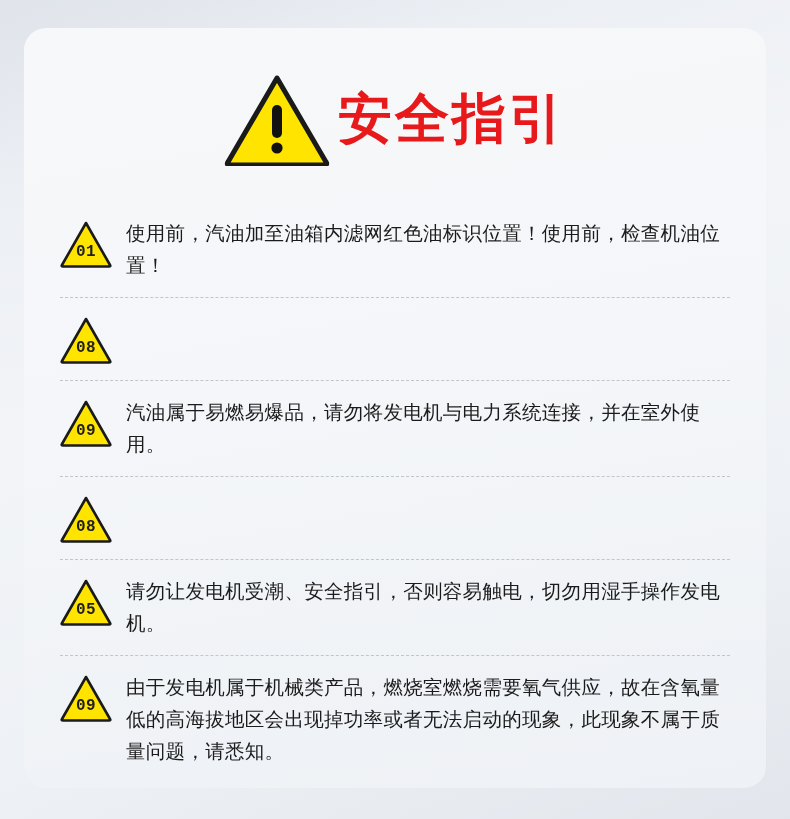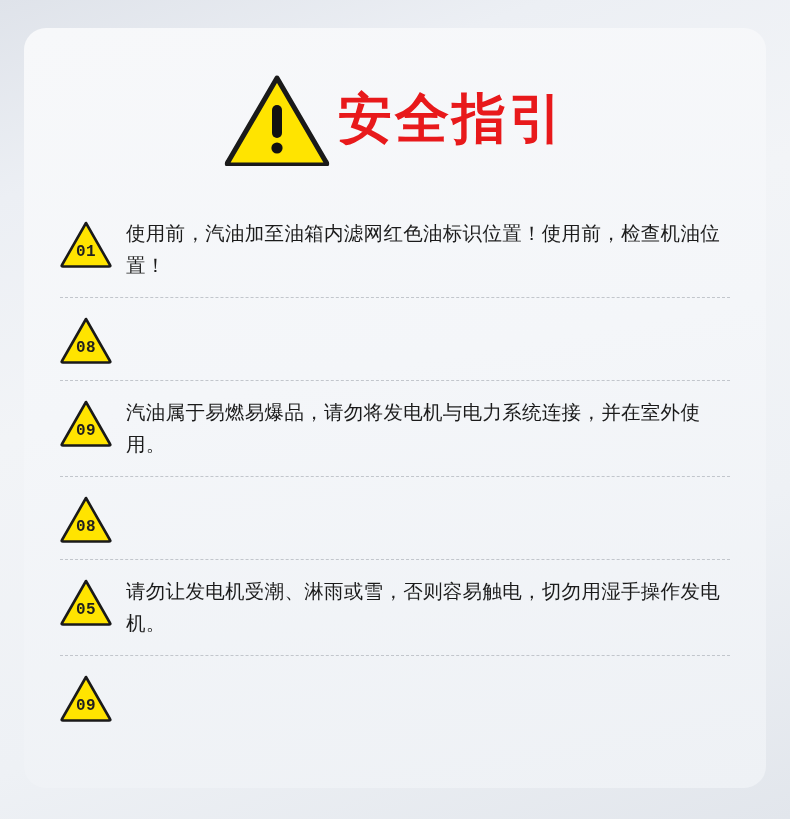--- a/index.html
+++ b/index.html
@@ -158,27 +158,28 @@
         </div>
       </div>
 
       <div class="item">
         <div class="badge">
           <svg viewBox="0 0 52 48" xmlns="http://www.w3.org/2000/svg">
             <path d="M26 3 L50 45 Q51 46.5 49 46.5 L3 46.5 Q1 46.5 2 45 Z" fill="#ffe400" stroke="#1a1a1a" stroke-width="2.6" stroke-linejoin="round"></path>
           </svg>
           <span>05</span>
         </div>
-        <div class="text">请勿让发电机受潮、淋雨或雪，否则容易触电，切勿用湿手操作发电机。</div>
+        <div class="text">请勿让发电机受潮、安全指引，否则容易触电，切勿用湿手操作发电机。</div>
       </div>
 
       <div class="item">
         <div class="badge">
           <svg viewBox="0 0 52 48" xmlns="http://www.w3.org/2000/svg">
             <path d="M26 3 L50 45 Q51 46.5 49 46.5 L3 46.5 Q1 46.5 2 45 Z" fill="#ffe400" stroke="#1a1a1a" stroke-width="2.6" stroke-linejoin="round"></path>
           </svg>
           <span>09</span>
         </div>
+        <div class="text">由于发电机属于机械类产品，燃烧室燃烧需要氧气供应，故在含氧量低的高海拔地区会出现掉功率或者无法启动的现象，此现象不属于质量问题，请悉知。</div>
       </div>
 
     </div>
   </div>
 </div>
 
 </body></html>

